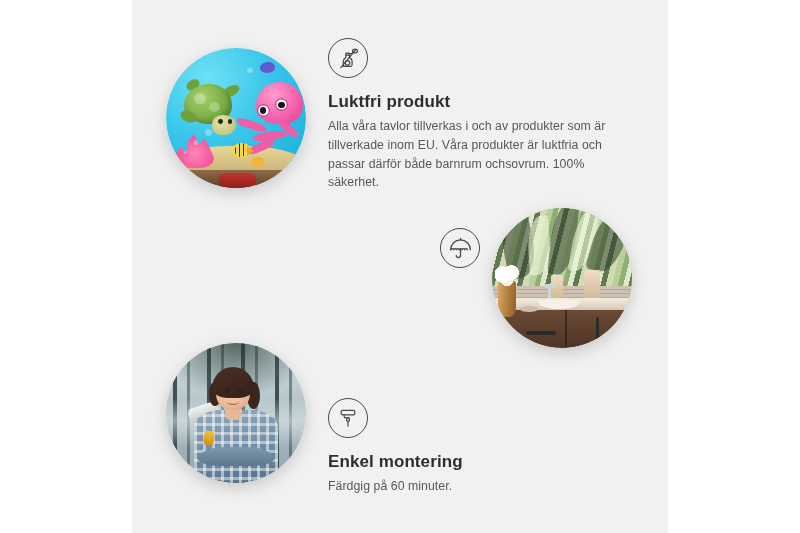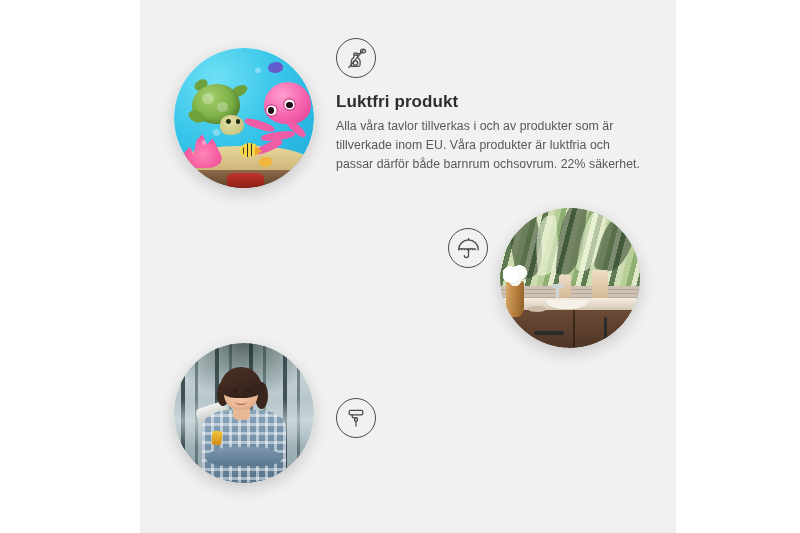--- a/index.html
+++ b/index.html
@@ -22,21 +22,20 @@
     left: 0; top: 0;
     width: 800px; height: 533px;
     background: #ffffff;
   }
   .panel {
     position: absolute;
     left: 132px; top: 0;
     width: 536px; height: 533px;
     background: #f1f1f1;
     overflow: hidden;
-    margin-left: 8px;
   }
 
   
   .feature { position: absolute; }
 
   .feature-text { position: absolute; }
   .feature-title {
     font-size: 17px;
     font-weight: bold;
     color: #2e2e2e;
@@ -400,21 +399,21 @@
           <path d="M7.2 20.4h7.1c1 0 1.8-.8 1.8-1.8v-3.4c0-2-1.3-3.1-2.6-3.8V9.2H9.9v2.2c-1.3.7-2.6 1.8-2.6 3.8v3.4c0 1 .8 1.8 1.8 1.8Z"></path>
           <path d="M10 9.2V7.1h3.1v2.1"></path>
           <path d="M13.4 7.6h2.4c.7 0 1.3-.6 1.3-1.3V5.6"></path>
           <ellipse cx="19" cy="5" rx="2.5" ry="1.9"></ellipse>
           <path d="M9.3 16.9c0-1.2 1-2.2 2.2-2.2s2.2 1 2.2 2.2-1 2.2-2.2 2.2-2.2-1-2.2-2.2Z"></path>
           <path d="M4.8 21.6 19.4 4.2"></path>
         </svg>
       </div>
       <div class="feature-text align-left" style="margin-top:14px;">
         <h3 class="feature-title">Luktfri produkt</h3>
-        <p class="feature-desc">Alla våra tavlor tillverkas i och av produkter som är tillverkade inom EU. Våra produkter är luktfria och passar därför både barnrum ochsovrum. 22% säkerhet.</p>
+        <p class="feature-desc">Alla våra tavlor tillverkas i och av produkter som är tillverkade inom EU. Våra produkter är luktfria och passar därför både barnrum ochsovrum. 100% säkerhet.</p>
       </div>
     </div>
 
     <div class="photo-circle" style="left:360px; top:208px; width:140px; height:140px;">
       <div class="photo-inner">
         <div class="bath-wall"></div>
         <div class="leafdark l1"></div>
         <div class="leaflight m1"></div>
         <div class="leafdark l2"></div>
         <div class="leaflight m2"></div>
@@ -471,16 +470,20 @@
 
     <div class="feature" style="left:196px; top:398px; width:300px;">
       <div class="icon-circle">
         <svg width="24" height="24" viewBox="0 0 24 24" fill="none" stroke="#4a4a4a" stroke-width="1.25" stroke-linecap="round" stroke-linejoin="round">
           <rect x="5.2" y="4.3" width="13.6" height="4.6" rx="1.3"></rect>
           <path d="M8.2 8.9v1.7c0 .7.6 1.3 1.3 1.3h2.5"></path>
           <rect x="10.6" y="11.9" width="2.8" height="3.1" rx=".7"></rect>
           <path d="M12 15v5.1"></path>
         </svg>
       </div>
+      <div class="feature-text align-left" style="margin-top:14px;">
+        <h3 class="feature-title">Enkel montering</h3>
+        <p class="feature-desc">Färdgig på 60 minuter.</p>
+      </div>
     </div>
 
   </div>
 </div>
 
 </body></html>

